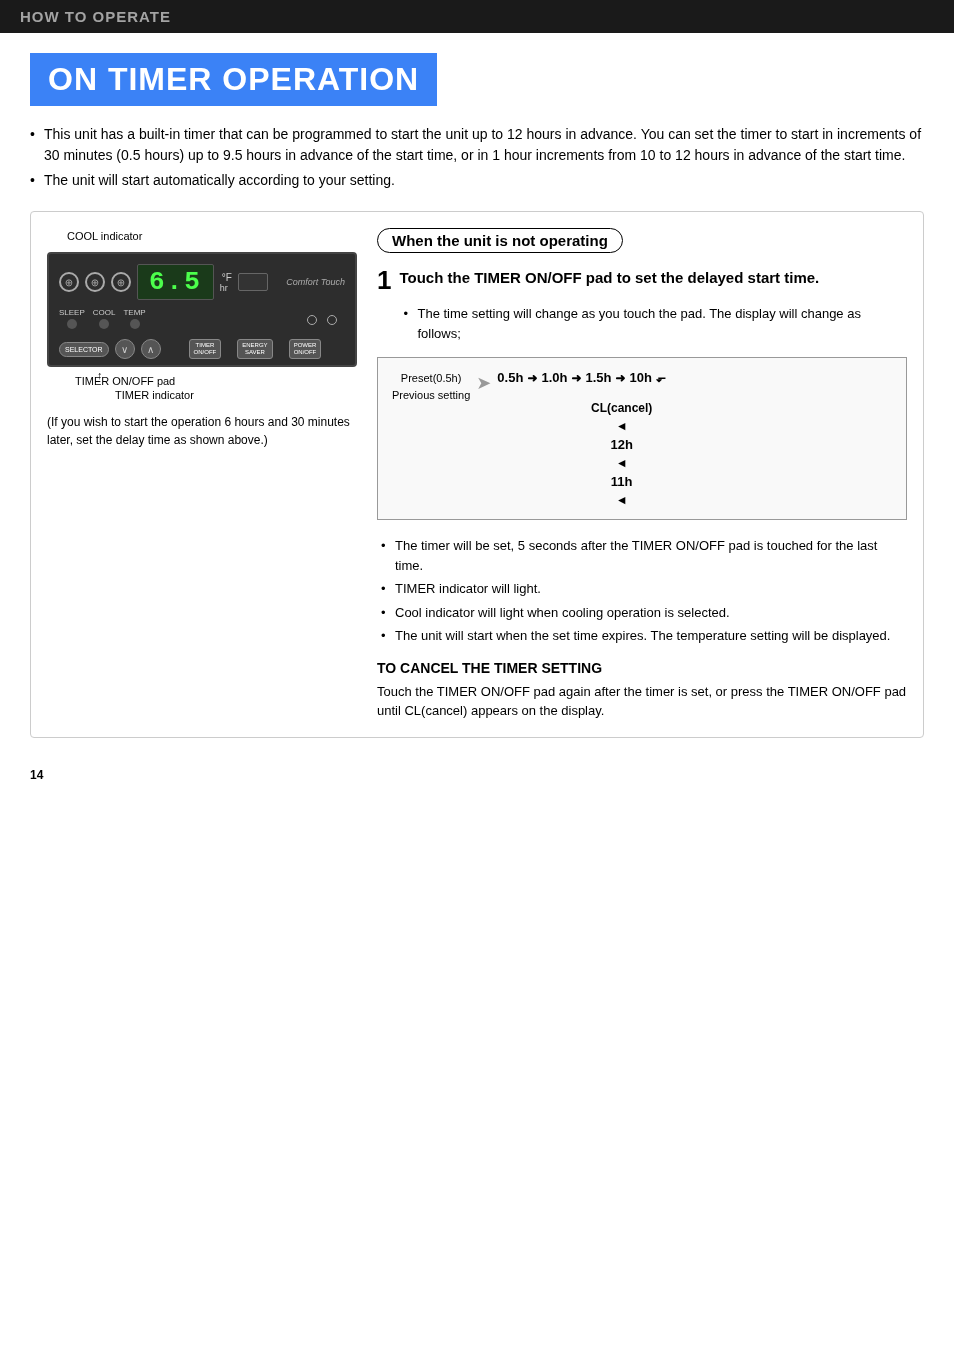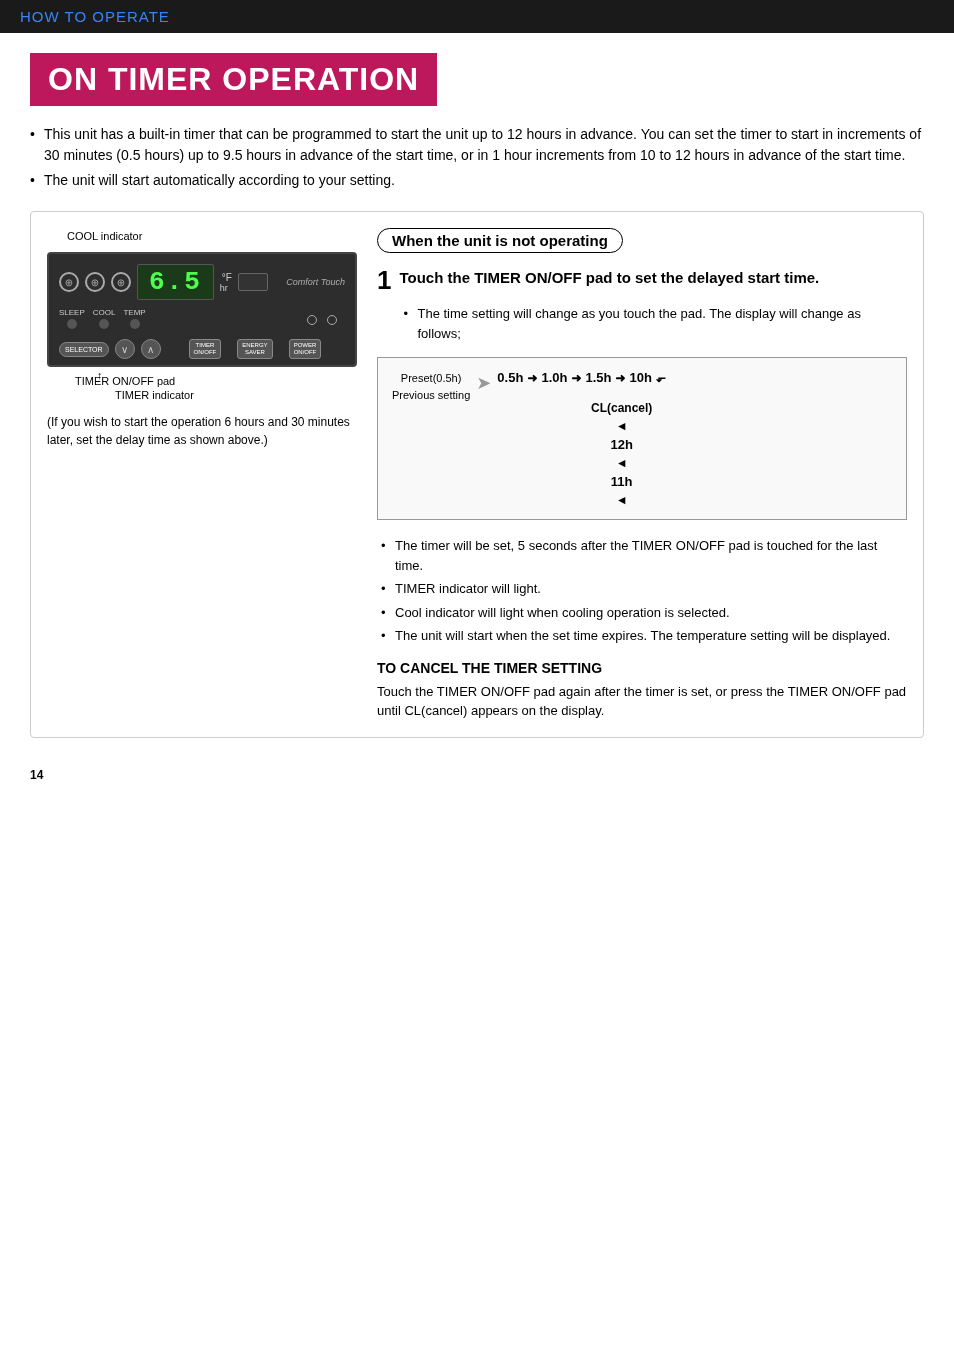--- a/index.html
+++ b/index.html
@@ -8,35 +8,35 @@
       min-height: 1348px;
       background: #fff;
       font-family: Arial, Helvetica, sans-serif;
       font-size: 14px;
       color: #000;
     }
 
     
     .header-bar {
       background: #1a1a1a;
-      color: #3b82f6;
+      color: #a3a3a3;
       padding: 8px 20px;
       font-size: 15px;
-      font-weight: normal;
+      font-weight: bold;
       letter-spacing: 1px;
     }
 
     
     .main-content {
       padding: 20px 30px;
     }
 
     
     .title-box {
-      background: #be185d;
+      background: #3b82f6;
       color: #fff;
       display: inline-block;
       padding: 8px 18px;
       font-size: 32px;
       font-weight: bold;
       margin-bottom: 18px;
       letter-spacing: 1px;
     }
 
     

